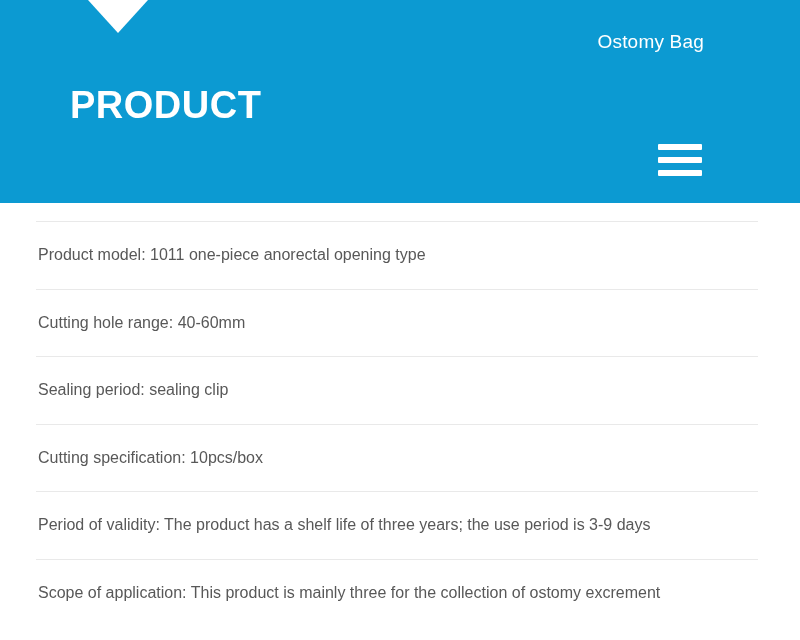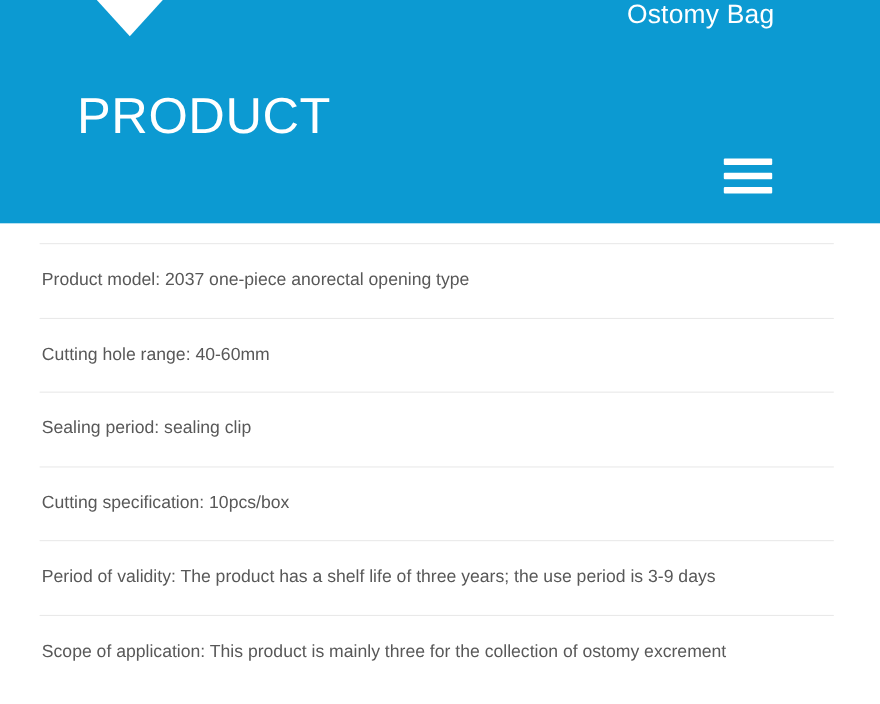--- a/index.html
+++ b/index.html
@@ -33,36 +33,36 @@
     top: 0;
     left: 88px;
     width: 0;
     height: 0;
     border-left: 30px solid transparent;
     border-right: 30px solid transparent;
     border-top: 33px solid #ffffff;
   }
   .brand {
     position: absolute;
-    top: 2px;
+    top: 32px;
     right: 96px;
     color: #ffffff;
-    font-size: 24px;
+    font-size: 19px;
     font-weight: 400;
     letter-spacing: 0.2px;
     line-height: 1;
     white-space: nowrap;
   }
   .page-title {
     position: absolute;
     top: 78px;
     left: 70px;
     color: #ffffff;
-    font-size: 46px;
-    font-weight: normal;
+    font-size: 38px;
+    font-weight: bold;
     line-height: 54px;
     letter-spacing: 0.5px;
     width: 420px;
   }
   .page-title .t-line {
     display: block;
   }
   .menu-button {
     position: absolute;
     top: 144px;
@@ -128,21 +128,21 @@
       <span class="bar"></span>
       <span class="bar"></span>
       <span class="bar"></span>
     </div>
 
   </div>
 
   <div class="spec-table">
 
     <div class="spec-row">
-      <span class="spec-text">Product model: 2037 one-piece anorectal opening type</span>
+      <span class="spec-text">Product model: 1011 one-piece anorectal opening type</span>
     </div>
 
     <div class="spec-row">
       <span class="spec-text">Cutting hole range: 40-60mm</span>
     </div>
 
     <div class="spec-row">
       <span class="spec-text">Sealing period: sealing clip</span>
     </div>
 

